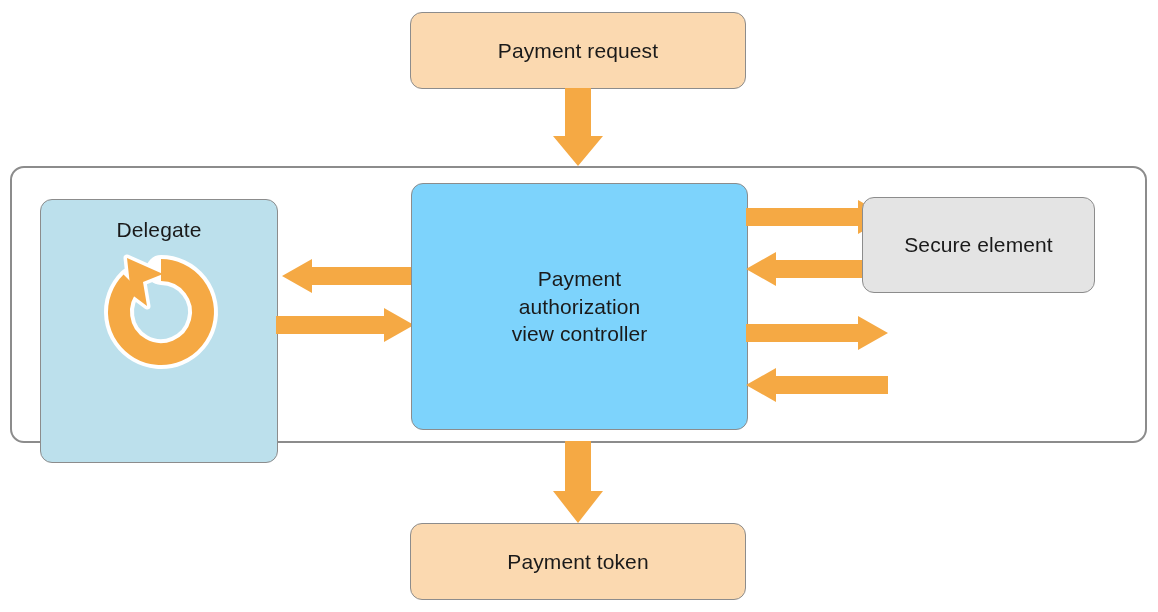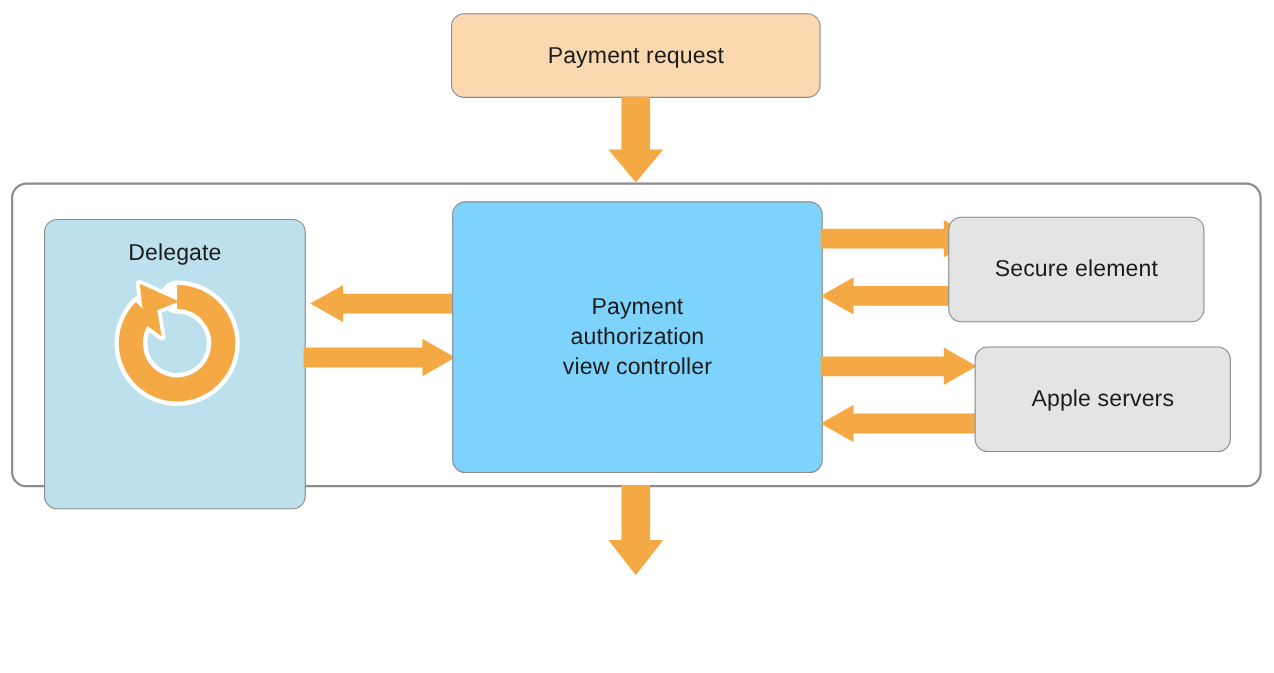--- a/index.html
+++ b/index.html
@@ -142,22 +142,22 @@
   </div>
 
   <svg class="arrow-svg arrow-as-right" viewBox="0 0 142 38">
     <polygon points="142,19 112,2 112,10 0,10 0,28 112,28 112,36" fill="#f5a944"></polygon>
   </svg>
 
   <svg class="arrow-svg arrow-as-left" viewBox="0 0 142 38">
     <polygon points="0,19 30,2 30,10 142,10 142,28 30,28 30,36" fill="#f5a944"></polygon>
   </svg>
 
-  <div class="box box-gray" id="apple-servers-box">
-    <span>Apple servers</span>
-  </div>
 
   <svg class="arrow-svg arrow-bottom" viewBox="0 0 60 84">
     <polygon points="17,0 43,0 43,50 55,50 30,82 5,50 17,50" fill="#f5a944"></polygon>
   </svg>
 
+  <div class="box box-peach" id="payment-token-box">
+    <span>Payment token</span>
+  </div>
 
 </div>
 
 </body></html>

